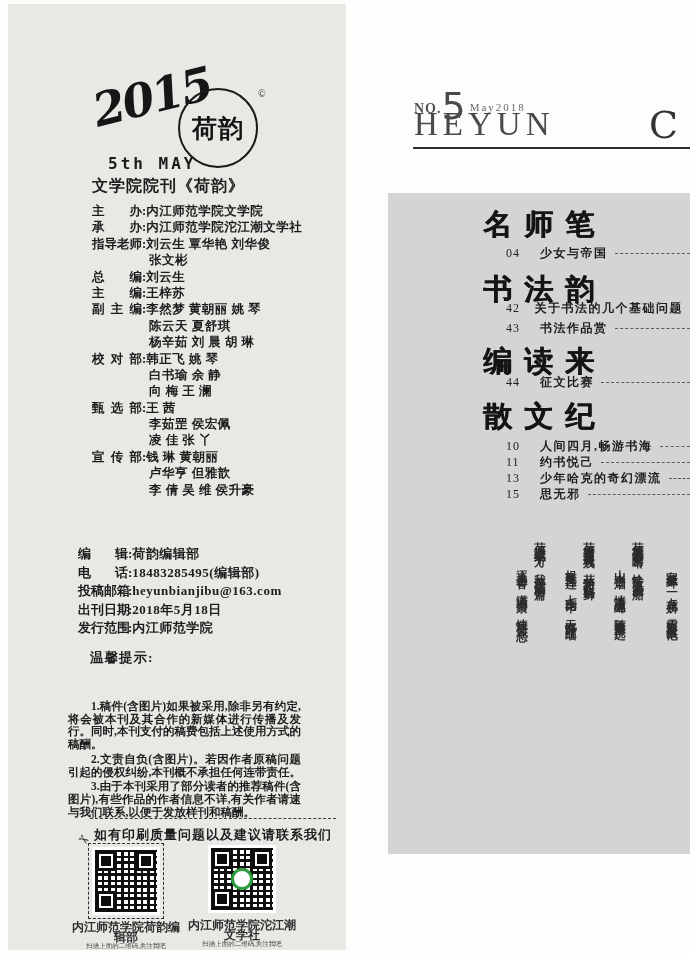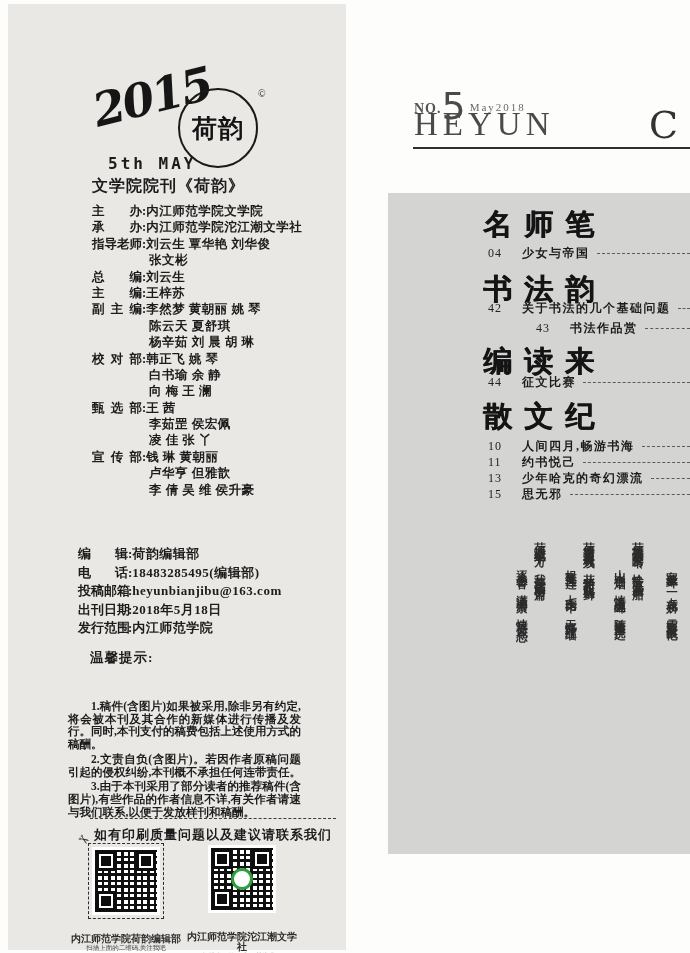--- a/index.html
+++ b/index.html
@@ -54,42 +54,42 @@
       repeating-linear-gradient(0deg,#101010 0 3px,transparent 3px 6px,#101010 6px 8px,transparent 8px 12px),
       repeating-linear-gradient(90deg,#101010 0 3px,#fff 3px 7px,#101010 7px 9px,#fff 9px 13px);
   }
   .finder{position:absolute;width:14px;height:14px;border:3px solid #0d0d0d;background:#fff;}
   .finder::after{content:"";position:absolute;inset:2px;background:#0d0d0d;}
   .f-tl{left:1px;top:1px;}.f-tr{right:1px;top:1px;}.f-bl{left:1px;bottom:1px;}
   .qr-ring{position:absolute;left:50%;top:50%;width:16px;height:16px;margin:-11px 0 0 -11px;
     border:3px solid #2f9e3f;border-radius:50%;background:#fff;display:flex;align-items:center;justify-content:center;
     font-size:9px;font-weight:bold;color:#222;}
   .scissors{position:absolute;left:-14px;top:-15px;font-size:13px;transform:rotate(35deg);color:#2d2d2d;}
-  .qr-caption{margin-top:15px;font-size:10px;font-weight:bold;color:#2e2e2e;line-height:10px;}
+  .qr-caption{margin-top:3px;font-size:12px;font-weight:bold;color:#2e2e2e;line-height:10px;}
   .qr-sub{font-size:6.5px;color:#4a4a4a;line-height:8px;}
   
   .rp-header{position:absolute;left:414px;top:84px;white-space:nowrap;}
   .no-label{font-size:14px;font-weight:bold;color:#555;vertical-align:6px;letter-spacing:1px;}
   .no-num{font-size:38px;font-weight:400;color:#4a4a4a;font-family:"DejaVu Sans",sans-serif;}
   .no-date{font-size:11px;color:#6a6a6a;letter-spacing:2px;vertical-align:8px;margin-left:4px;}
   .heyun-title{position:absolute;left:414px;top:106px;font-size:33px;font-weight:normal;letter-spacing:5px;color:#4a4a4a;}
   .header-rule{position:absolute;left:413px;top:147px;width:277px;height:2px;background:#2e2e2e;}
   .contents-letter{position:absolute;left:649px;top:103px;font-size:38px;color:#333;font-family:"DejaVu Serif",serif;}
   
   .page-right{
     position:absolute;left:388px;top:193px;width:302px;height:661px;
     background:#d4d4d2;overflow:hidden;color:#1d1d1d;
   }
   .toc-heading{
     position:absolute;left:95px;font-size:29px;font-weight:900;letter-spacing:12px;
     color:#141414;text-shadow:0.7px 0 currentColor;white-space:nowrap;
   }
   .h0{top:12px;}.h1{top:77px;}.h2{top:149px;}.h3{top:204px;}
-  .toc-row{position:absolute;left:100px;right:0;display:flex;align-items:baseline;font-size:12px;white-space:nowrap;}
-  .r0{top:52px;}.r1{top:107px;}.r2{top:127px;margin-left:48px;}.r3{top:181px;}
+  .toc-row{position:absolute;left:118px;right:0;display:flex;align-items:baseline;font-size:12px;white-space:nowrap;}
+  .r0{top:52px;}.r1{top:107px;}.r2{top:127px;}.r3{top:181px;}
   .r4{top:245px;}.r5{top:261px;}.r6{top:277px;}.r7{top:293px;}
   .toc-num{width:34px;letter-spacing:1px;color:#222;}
   .toc-title{margin-right:7px;letter-spacing:1.5px;color:#1d1d1d;font-weight:600;}
   .toc-leader{flex:1;border-bottom:1px dashed #5c5c5c;transform:translateY(-3px);}
   
   .poem-col{
     position:absolute;writing-mode:vertical-rl;text-orientation:upright;
     font-size:11.5px;letter-spacing:2.5px;color:#2b2b2b;font-weight:600;white-space:nowrap;
   }
   .pc0{left:276px;top:368px;}

